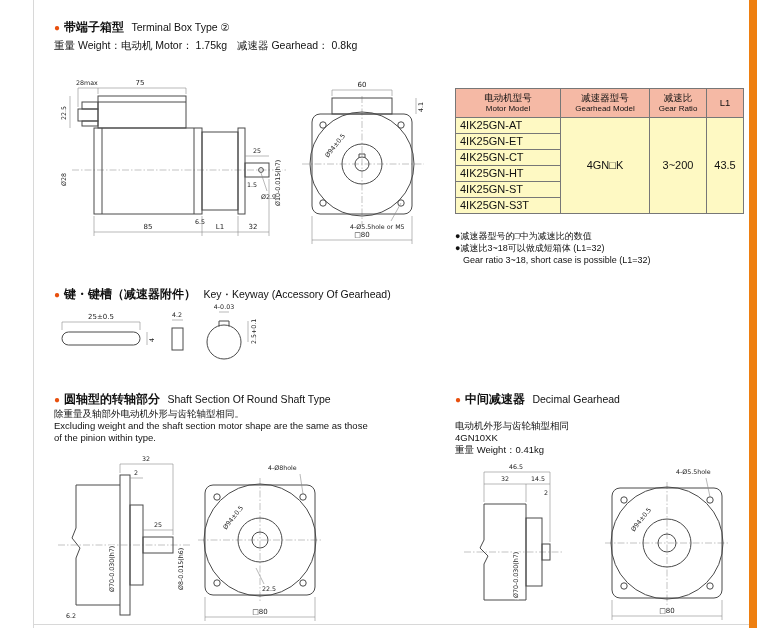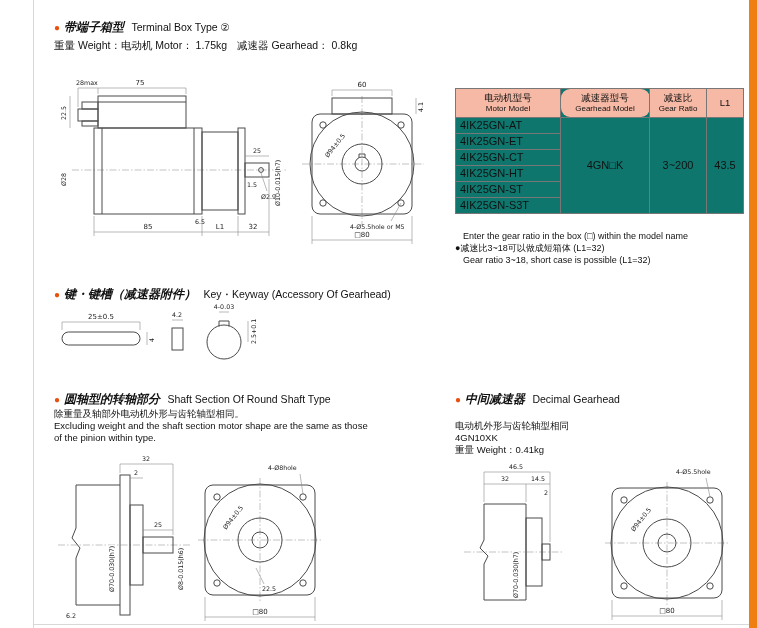--- a/index.html
+++ b/index.html
@@ -12,33 +12,33 @@
     position:relative;width:757px;height:628px;background:#ffffff;
     font-family:"Liberation Sans","DejaVu Sans",sans-serif;color:#111;
     overflow:hidden;
   }
   .frame-line-v{position:absolute;left:33px;top:0;width:1px;height:628px;background:#d8d8d8;}
   .frame-line-h{position:absolute;left:33px;top:624px;width:716px;height:1px;background:#d8d8d8;}
   .edge-stripe{position:absolute;left:749px;top:0;width:8px;height:628px;background:var(--stripe);}
 
   .sec-head{position:absolute;font-size:12px;white-space:nowrap;}
   .sec-head .bullet{color:var(--accent);font-size:10px;margin-right:4px;}
-  .sec-head .cn{font-weight:bold;font-style:italic;}
+  .sec-head .cn{font-weight:bold;}
   .sec-head .en{font-weight:normal;font-size:10.5px;margin-left:4px;}
   .tline{position:absolute;font-size:10.5px;white-space:nowrap;}
   .sline{position:absolute;font-size:9.5px;white-space:nowrap;}
 
-  .spec-table{position:absolute;left:455px;top:88px;border-collapse:collapse;background:#0f766e;}
+  .spec-table{position:absolute;left:455px;top:88px;border-collapse:collapse;background:#fef9c3;}
   .spec-table th,.spec-table td{border:1px solid #777;}
   .spec-table th{background:var(--tableHeaderBg);font-weight:normal;padding:3px 2px;}
   .th-cn{font-size:9.5px;line-height:1.25;text-align:center;}
   .th-en{font-size:8px;line-height:1.25;text-align:center;}
   .spec-table td{font-size:11px;height:15px;padding:0 4px;}
   td.model{text-align:left;width:96px;}
-  th.col-gh{width:84px;border-radius:9px;} th.col-ratio{width:52px;} th.col-l1{width:32px;}
+  th.col-gh{width:84px;} th.col-ratio{width:52px;} th.col-l1{width:32px;}
   td.center{text-align:center;}
 
   .notes{position:absolute;left:455px;top:230px;width:292px;}
   .note-line{font-size:9px;line-height:1.35;white-space:nowrap;}
   .note-line.ind{padding-left:8px;}
 
   .dwg{position:absolute;text-align:right;}
   .dwg svg rect,.dwg svg circle,.dwg svg path,.dwg svg line,.dwg svg polyline{
     fill:none;stroke:#4a4a4a;stroke-width:1;}
   .dwg svg .dim{stroke:#8a8a8a;stroke-width:0.6;}
@@ -182,21 +182,21 @@
       <tr>
           <td class="model">4IK25GN-ST</td>
         </tr>
       <tr>
           <td class="model">4IK25GN-S3T</td>
         </tr>
     </tbody>
   </table>
 
   <div class="notes">
-    <div class="note-line ind">Enter the gear ratio in the box (□) within the model name</div>
+    <div class="note-line">●减速器型号的□中为减速比的数值</div>
     <div class="note-line">●减速比3~18可以做成短箱体 (L1=32)</div>
     <div class="note-line ind">Gear ratio 3~18, short case is possible (L1=32)</div>
   </div>
 
   <div class="sec-head" style="left:54px;top:286px">
     <span class="bullet">●</span><span class="cn">键・键槽（减速器附件）</span>
     <span class="en">Key・Keyway (Accessory Of Gearhead)</span>
   </div>
 
   <div class="dwg" style="left:52px;top:300px">

